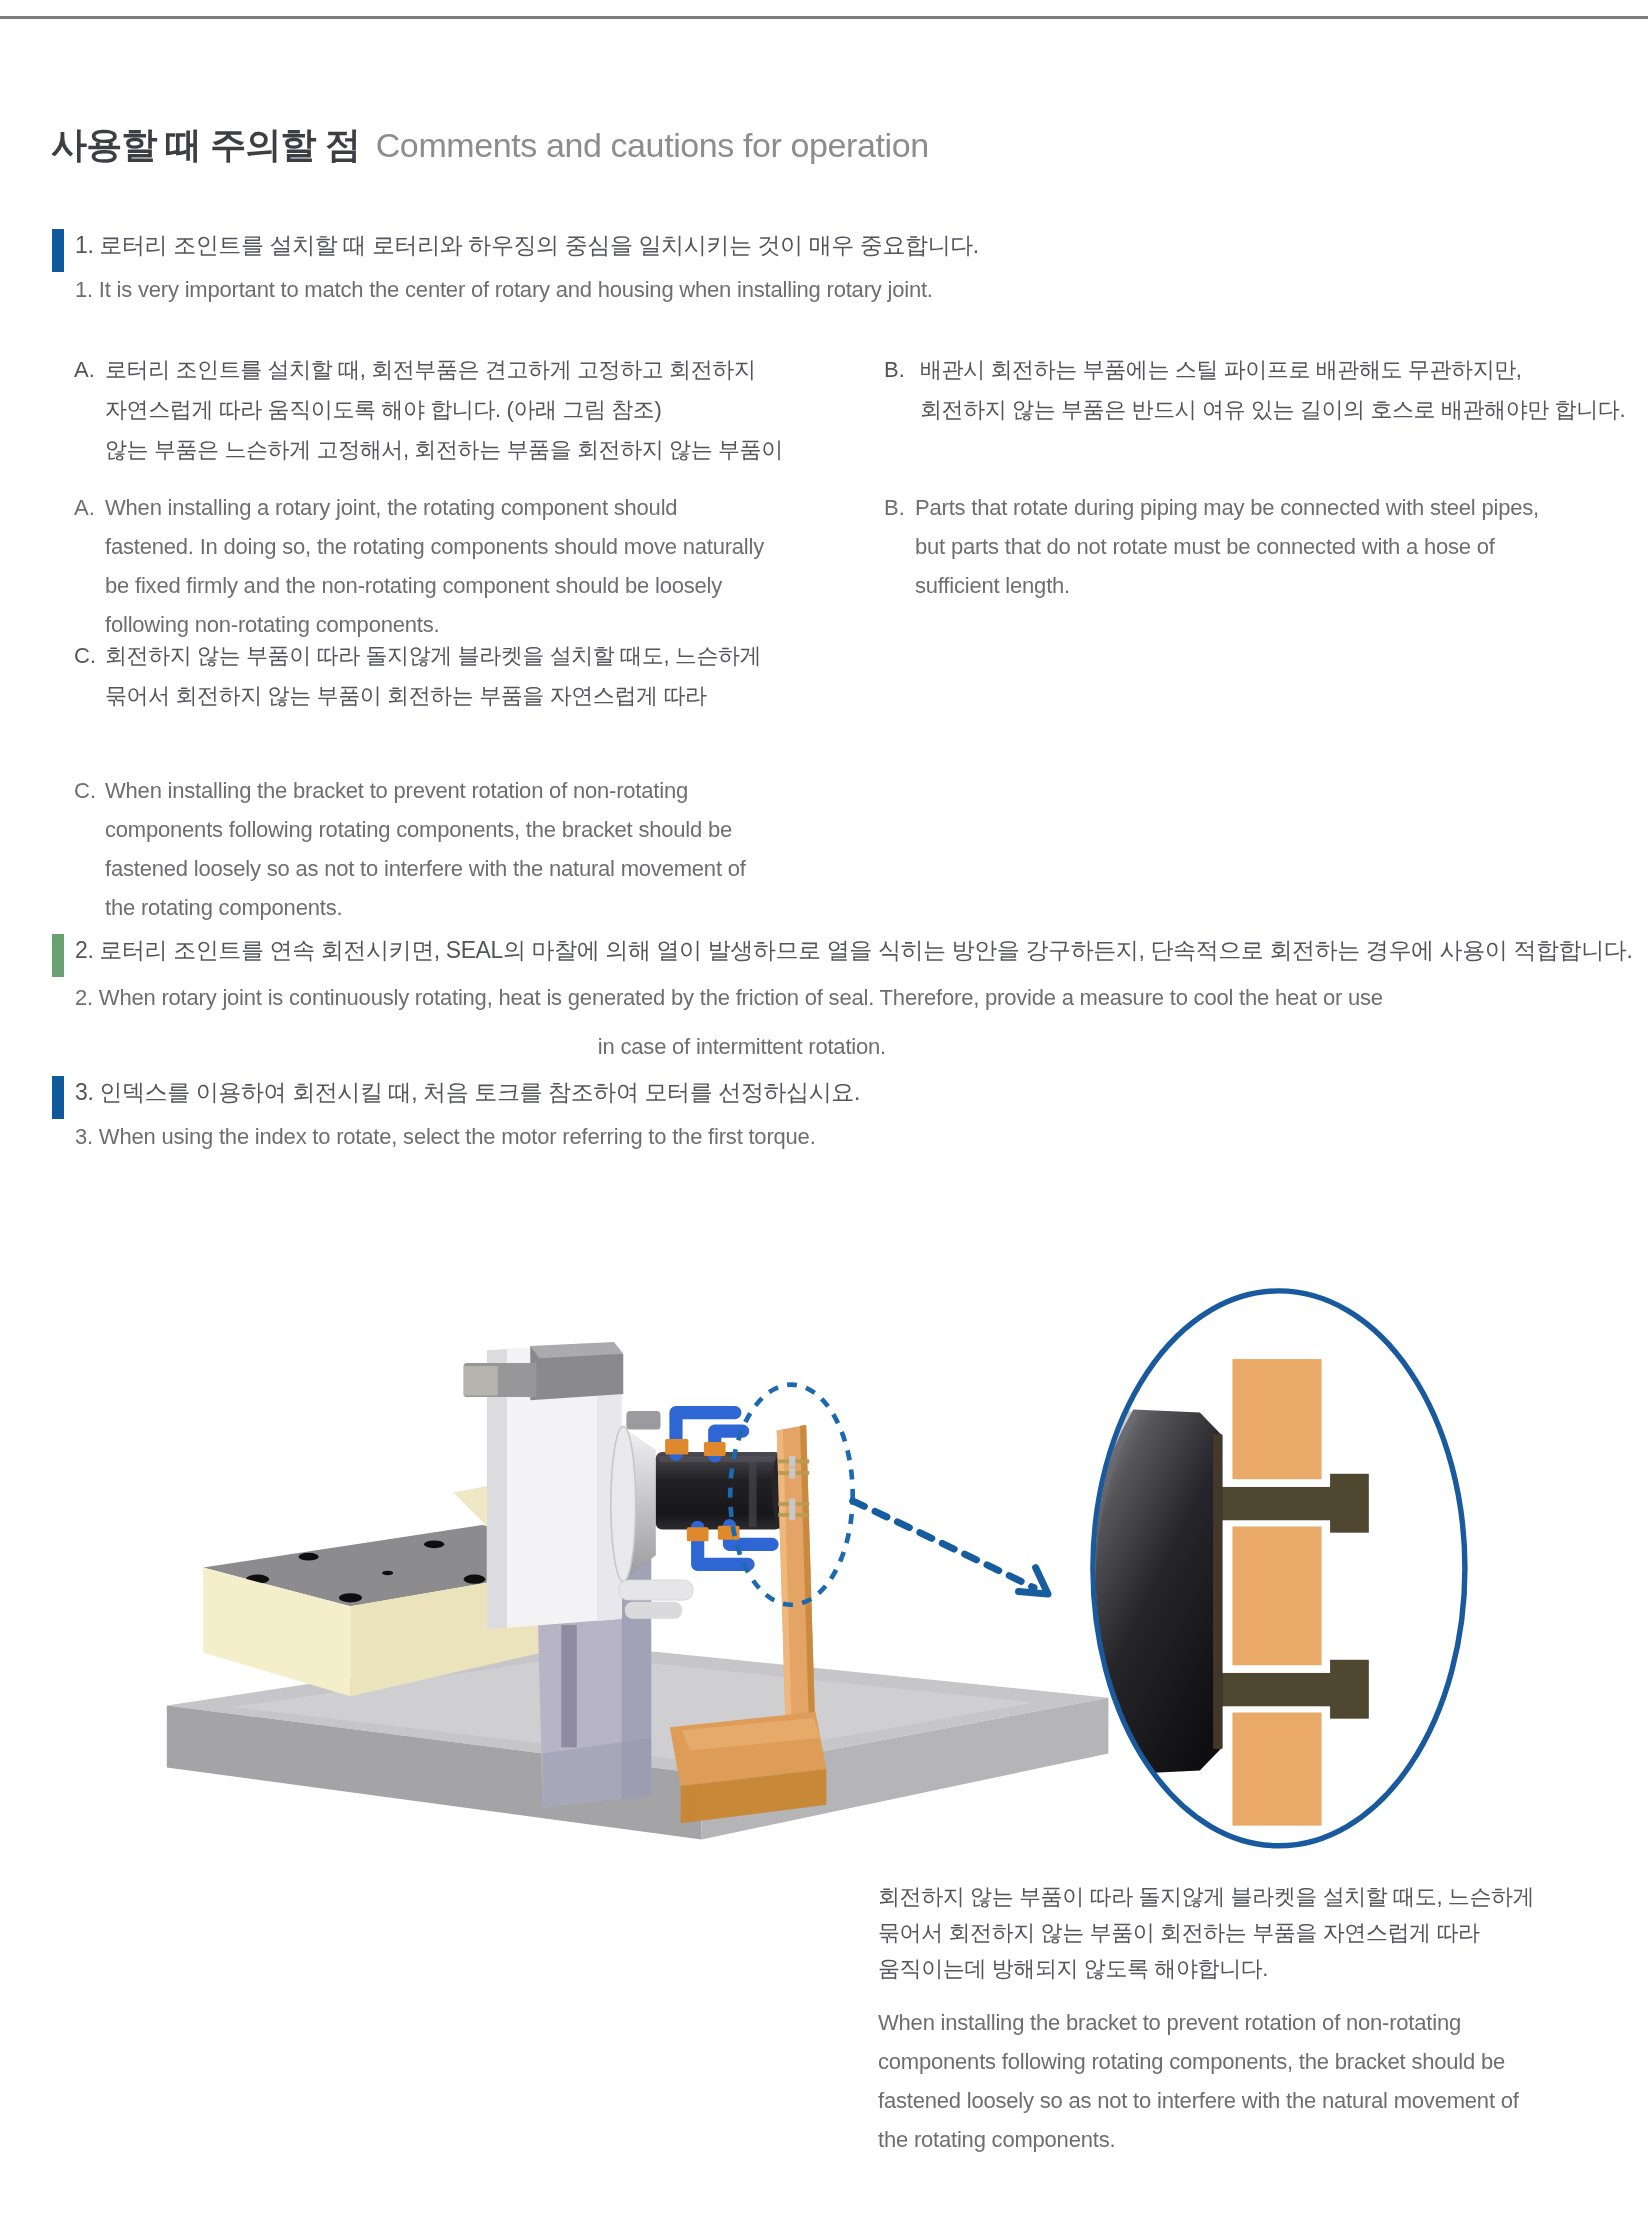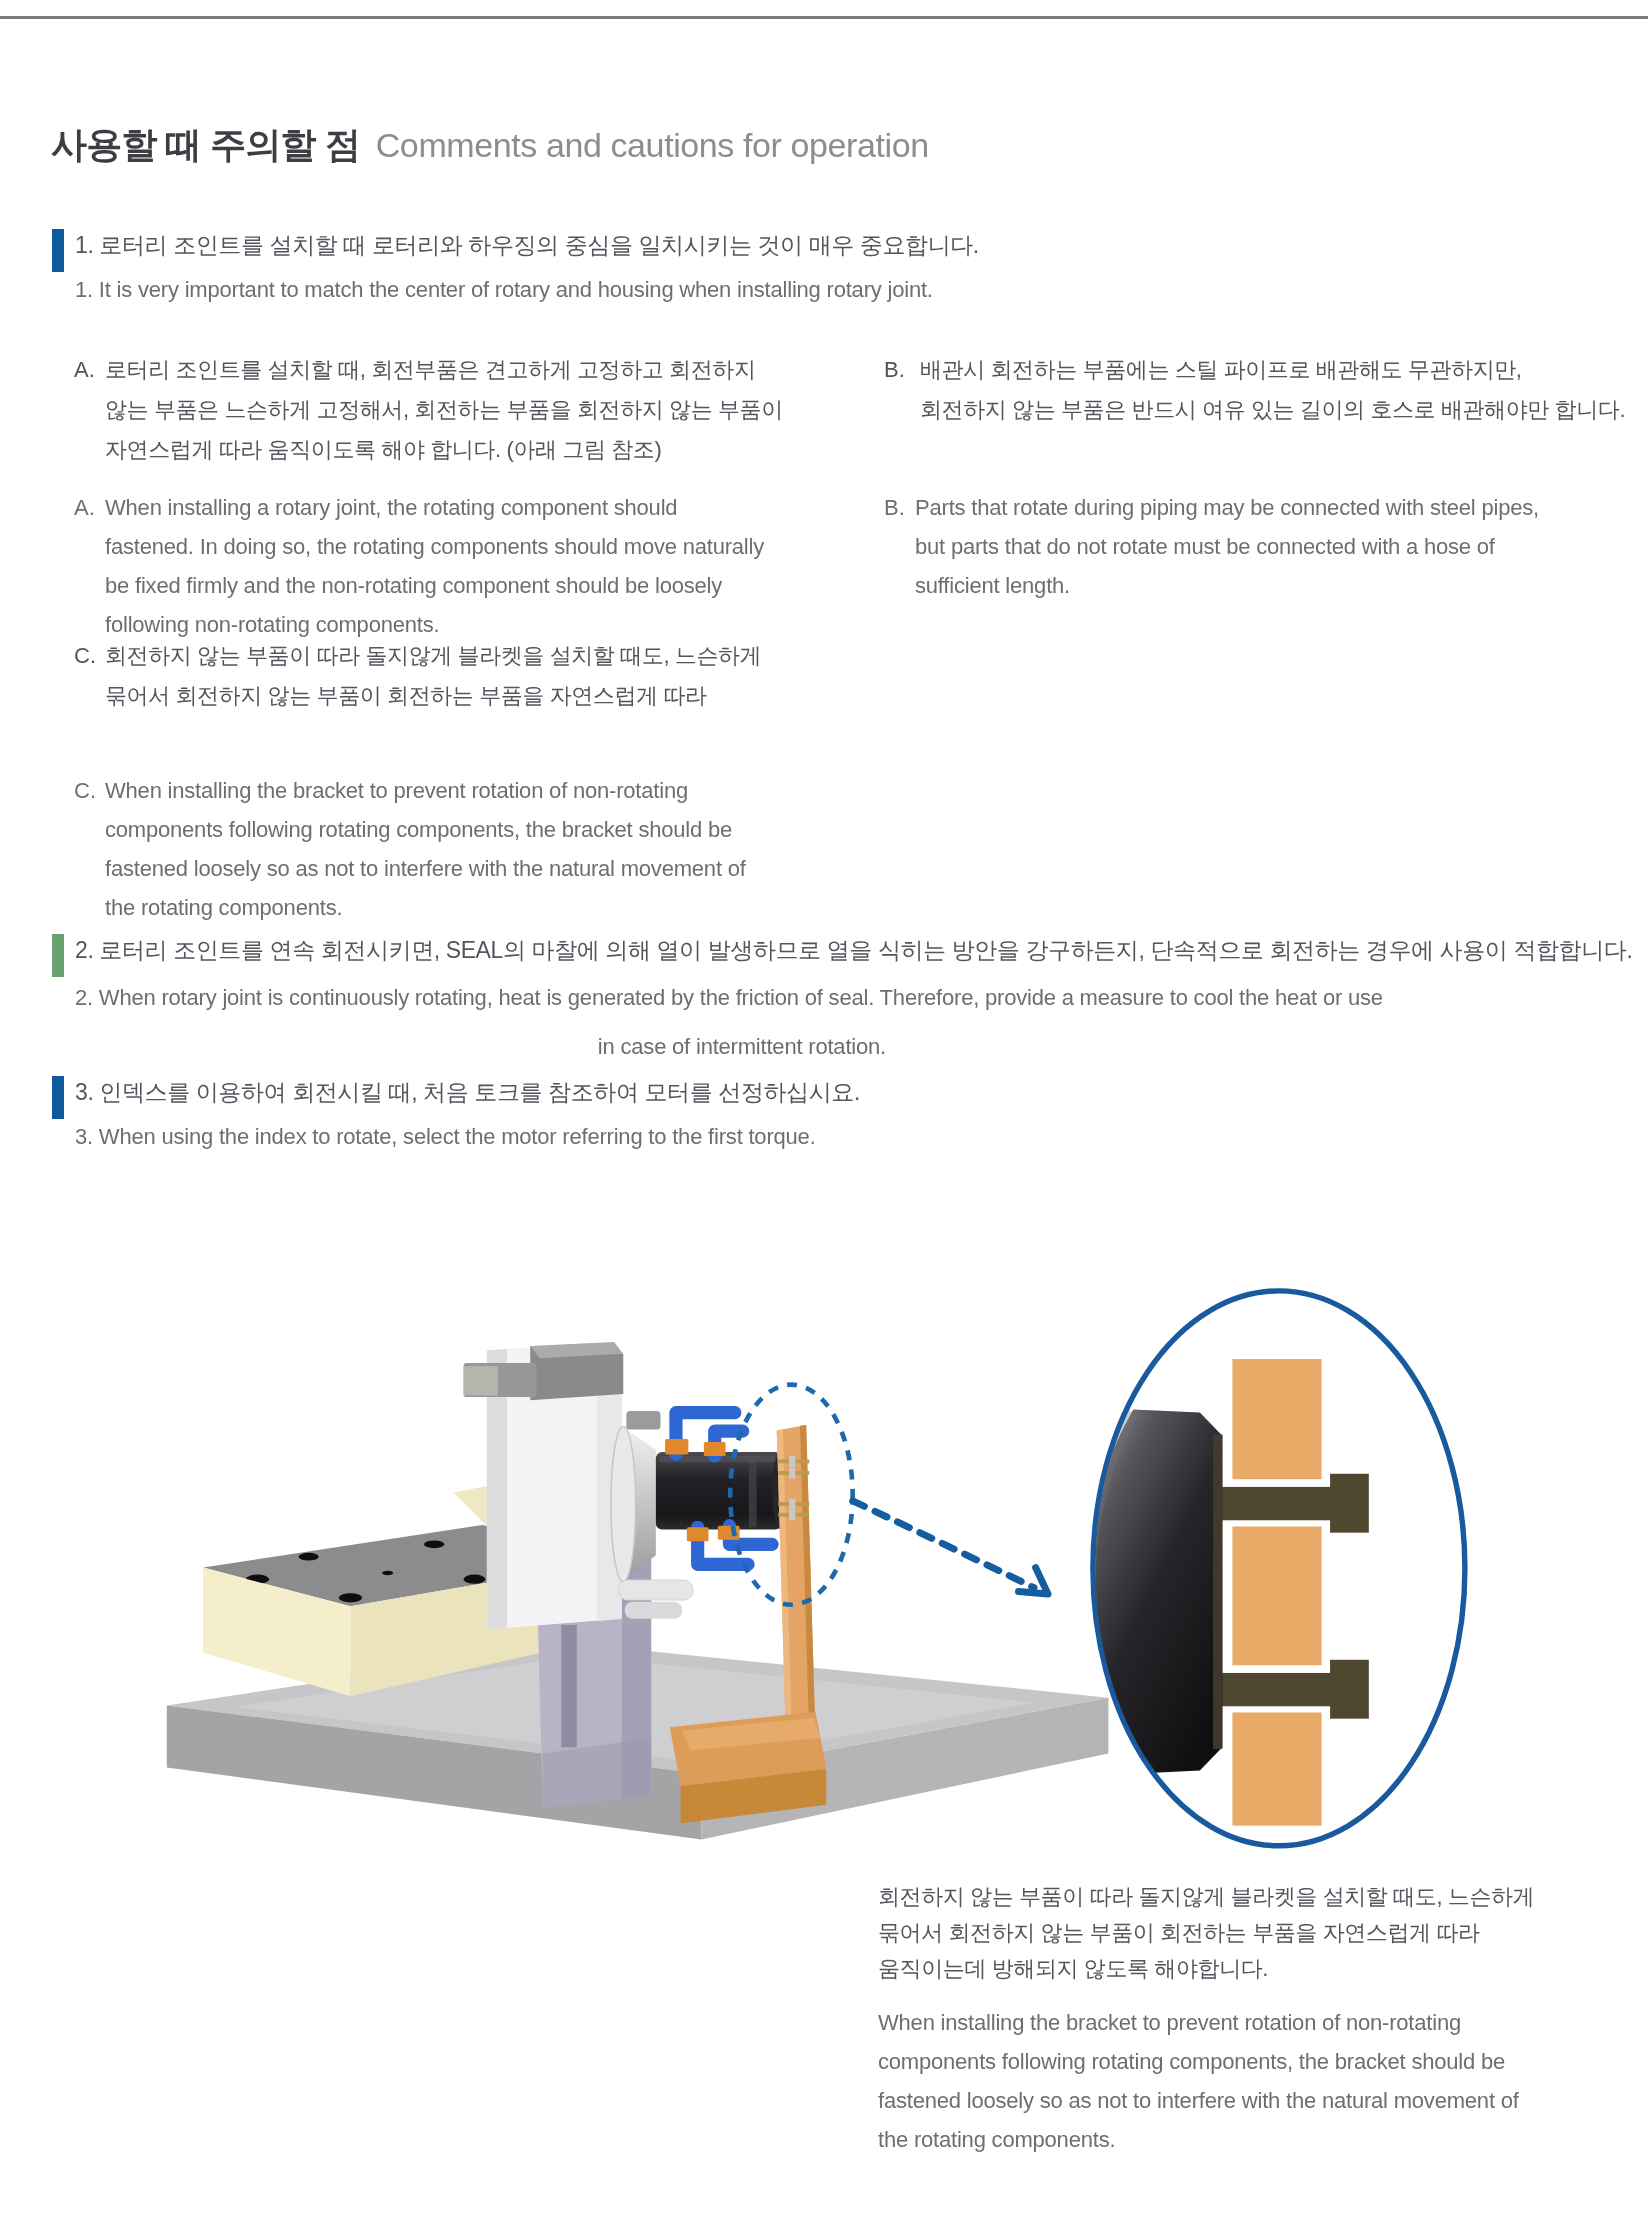--- a/index.html
+++ b/index.html
@@ -38,22 +38,22 @@
   </div>
 
   <div class="abs accent-bar" style="left:52px;top:229px;background:#0f5a9d;"></div>
   <div class="abs note-ko" style="left:75px;top:228px;">1. 로터리 조인트를 설치할 때 로터리와 하우징의 중심을 일치시키는 것이 매우 중요합니다.</div>
   <div class="abs note-en" style="left:75px;top:274px;">1. It is very important to match the center of rotary and housing when installing rotary joint.</div>
 
   <div class="abs para" style="left:74px;top:350px;">
     <div class="plabel ko">A.</div>
     <div class="lines-ko">
         <div>로터리 조인트를 설치할 때, 회전부품은 견고하게 고정하고 회전하지</div>
+        <div>자연스럽게 따라 움직이도록 해야 합니다. (아래 그림 참조)</div>
         <div>않는 부품은 느슨하게 고정해서, 회전하는 부품을 회전하지 않는 부품이</div>
-        <div>자연스럽게 따라 움직이도록 해야 합니다. (아래 그림 참조)</div>
       </div>
   </div>
   <div class="abs para" style="left:74px;top:488px;">
     <div class="plabel en">A.</div>
     <div class="lines-en">
         <div>When installing a rotary joint, the rotating component should</div>
         <div>fastened. In doing so, the rotating components should move naturally</div>
         <div>be fixed firmly and the non-rotating component should be loosely</div>
         <div>following non-rotating components.</div>
       </div>

